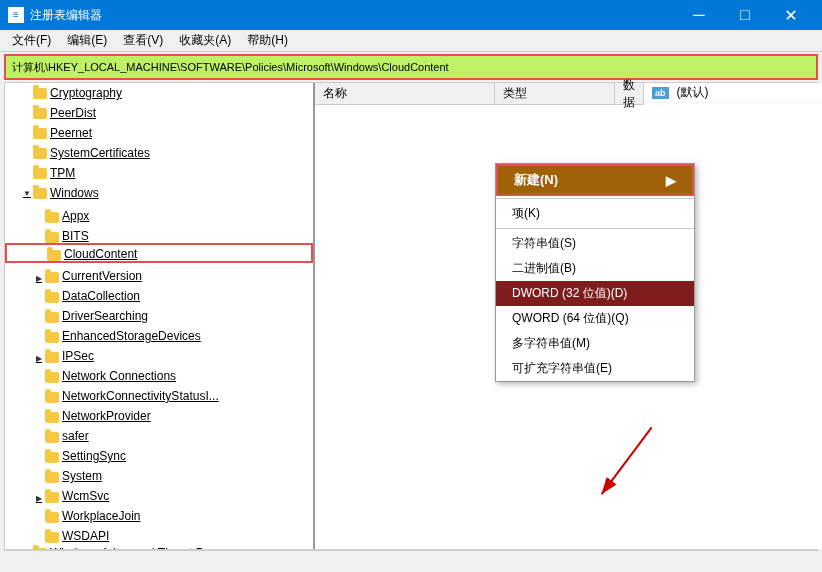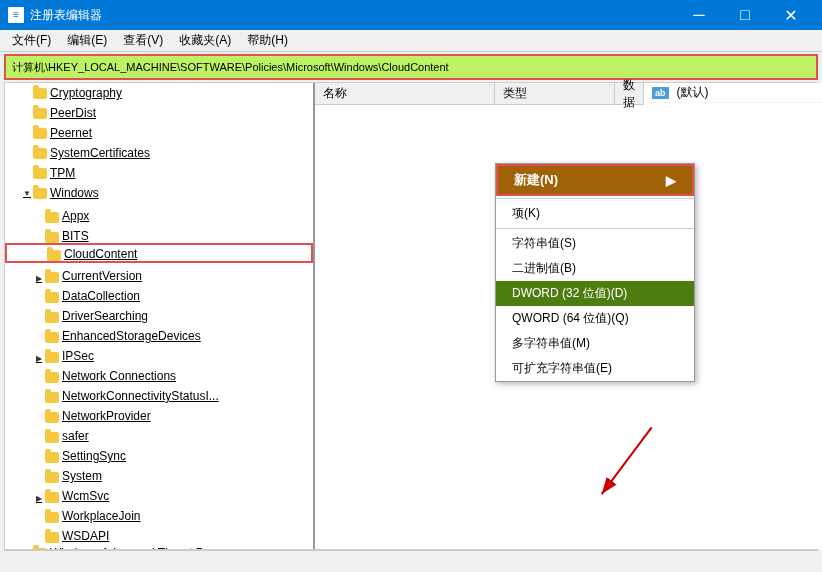--- a/index.html
+++ b/index.html
@@ -452,21 +452,21 @@
     <div class="context-menu">
       <div class="ctx-new-btn" style="border: 2px solid #e05050;">
         <span>新建(N)</span>
         <span>▶</span>
       </div>
       <div class="ctx-separator"></div>
       <div class="ctx-item">项(K)</div>
       <div class="ctx-separator"></div>
       <div class="ctx-item">字符串值(S)</div>
       <div class="ctx-item">二进制值(B)</div>
-      <div class="ctx-item selected" style="background:#4d7c0f;color:#fff;">DWORD (32 位值)(D)</div>
+      <div class="ctx-item selected" style="background:#7f1d1d;color:#fff;">DWORD (32 位值)(D)</div>
       <div class="ctx-item">QWORD (64 位值)(Q)</div>
       <div class="ctx-item">多字符串值(M)</div>
       <div class="ctx-item">可扩充字符串值(E)</div>
     </div>
 
     <svg class="red-arrow" viewBox="0 0 120 120" xmlns="http://www.w3.org/2000/svg">
       <defs>
         <marker id="arrowhead" markerWidth="8" markerHeight="6" refX="8" refY="3" orient="auto">
           <polygon points="0 0, 8 3, 0 6" fill="#cc0000"></polygon>
         </marker>

